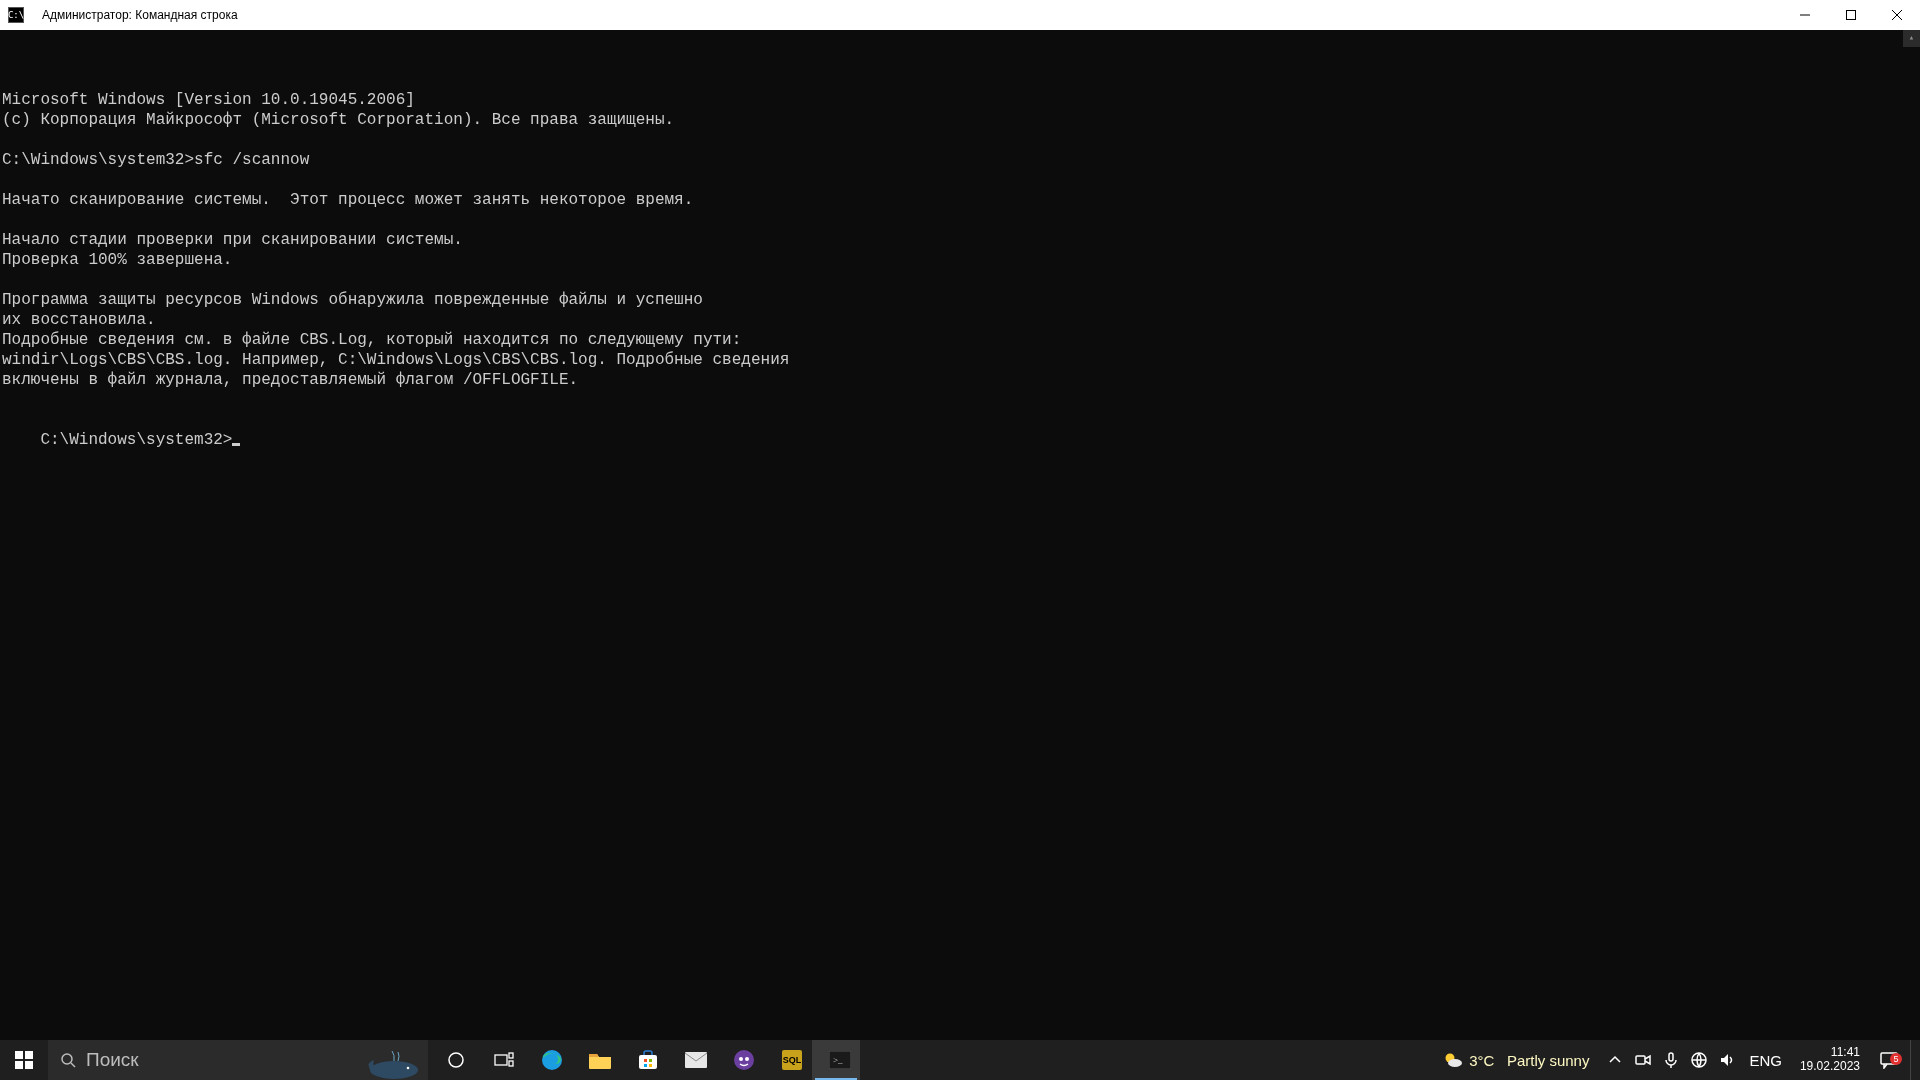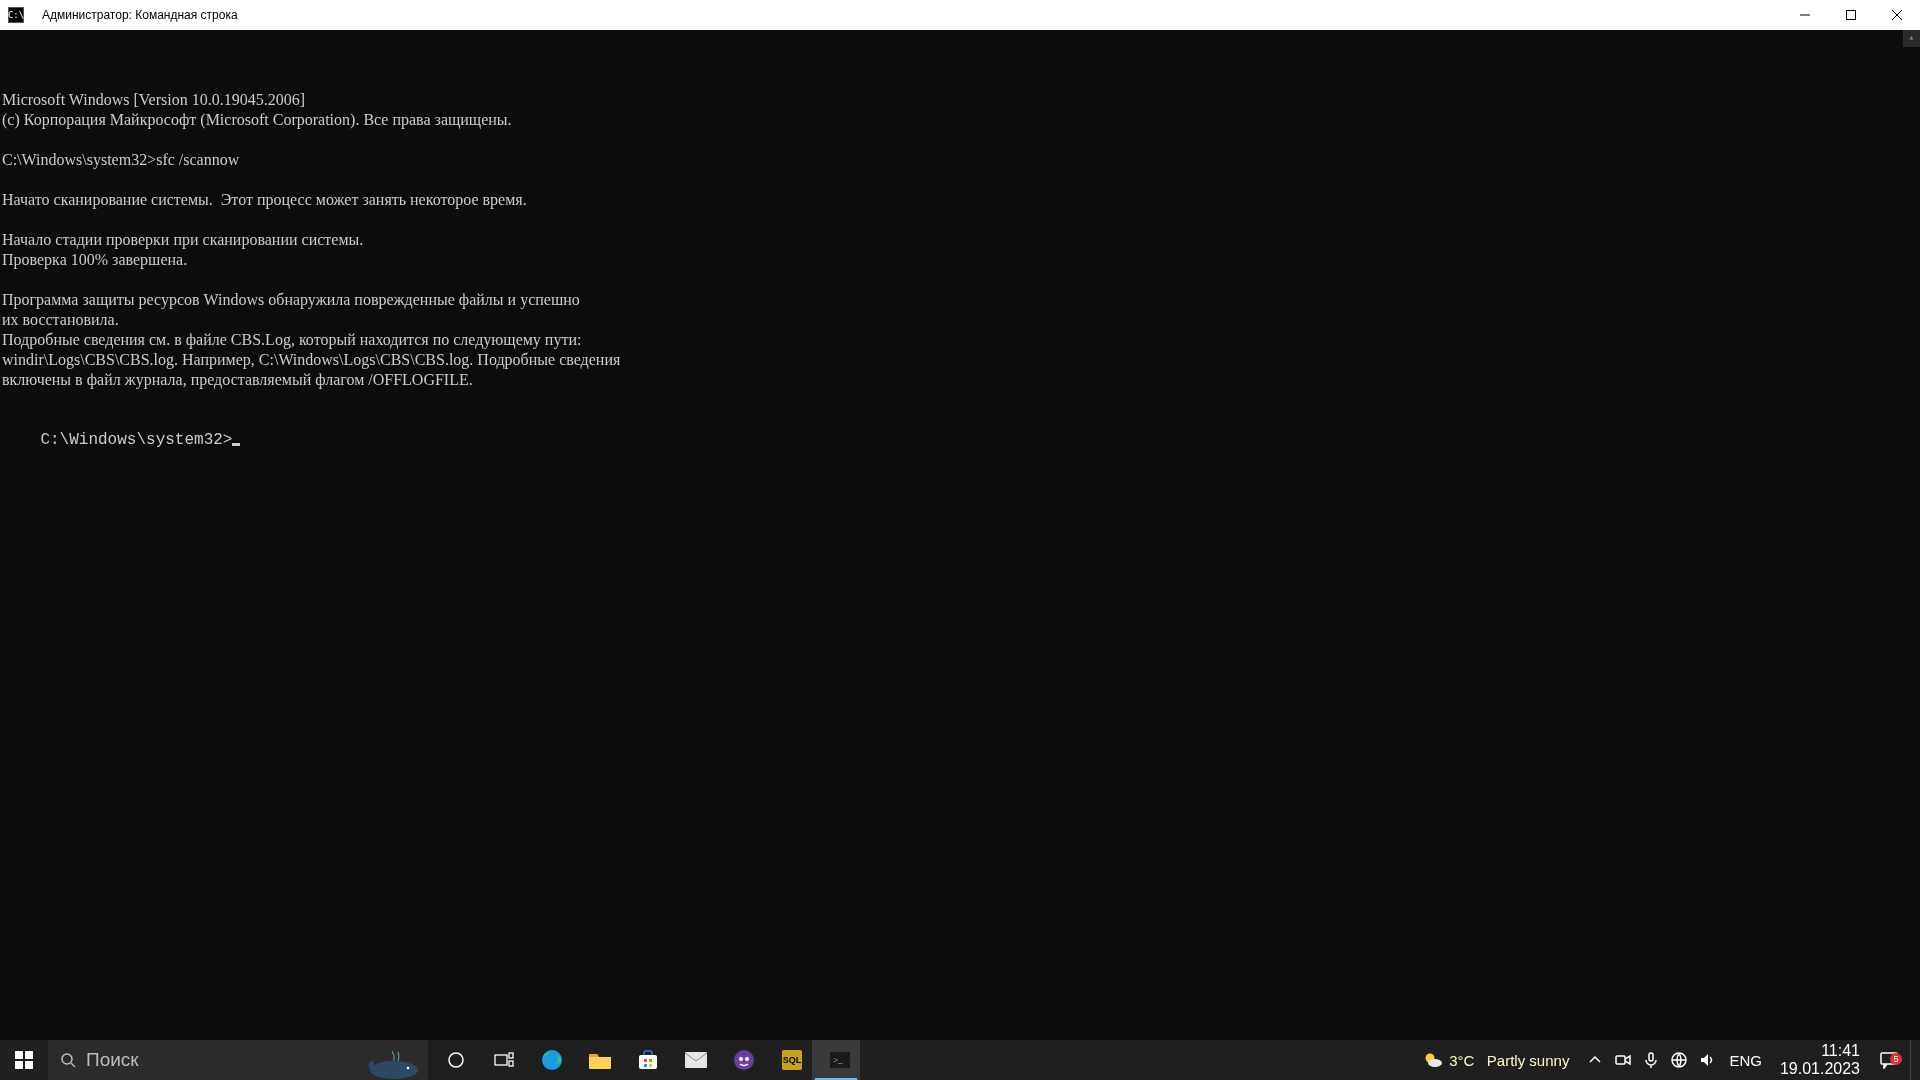--- a/index.html
+++ b/index.html
@@ -57,21 +57,21 @@
     flex: 1 1 auto;
     background: #0c0c0c;
     color: #cccccc;
     font-family: Consolas, "Courier New", monospace;
     font-size: 16px;
     line-height: 1.25;
     padding: 0 2px;
     white-space: pre;
     position: relative;
   }
-  .terminal .line { white-space: pre; font-family: Liberation Serif, serif; }
+  .terminal .line { white-space: pre; }
   .cursor {
     display: inline-block;
     width: 8px; height: 3px;
     background: #cccccc;
     vertical-align: baseline;
     margin-left: 0px;
     animation: blink 1s steps(1) infinite;
     position: relative;
     top: 2px;
   }
@@ -155,21 +155,21 @@
   .weather-text { font-size: 15px; color:#fef9c3; white-space:nowrap; }
   .tray-ic {
     width: 24px; height: 40px;
     display: flex; align-items: center; justify-content: center;
   }
   .tray-ic svg { width:16px; height:16px; stroke:#fff; fill:none; stroke-width:1.5; }
   .lang { font-size: 15px; padding: 0 6px; display:flex; align-items:center; }
   .clock {
     display:flex; flex-direction:column;
     align-items:flex-end; justify-content:center;
-    font-size: 16px; line-height:1.15;
+    font-size: 12px; line-height:1.15;
     padding: 0 8px;
   }
   .action-center {
     width: 34px; display:flex; align-items:center; justify-content:center;
     position: relative;
   }
   .action-center svg { width:18px; height:18px; stroke:#fff; fill:none; stroke-width:1.5; }
   .badge {
     position:absolute; right:4px; bottom:4px;
     background:#e03030; color:#fff;
@@ -369,21 +369,21 @@
     </div>
     <div class="tray-ic">
       <svg viewBox="0 0 16 16">
           <path d="M2 6 h3 l4 -4 v12 l-4 -4 h-3 z" fill="#fff" stroke="none"></path>
           <path d="M11 5 q3 3 0 6"></path>
         </svg>
     </div>
     <div class="lang">ENG</div>
     <div class="clock">
       <span>11:41</span>
-      <span>19.01.2023</span>
+      <span>19.02.2023</span>
     </div>
     <div class="action-center">
       <svg viewBox="0 0 18 18">
           <rect x="1" y="2" width="16" height="11" rx="1"></rect>
           <path d="M7 13 l-3 4 v-4"></path>
         </svg>
       <span class="badge">5</span>
     </div>
     <div class="show-desktop"></div>
   </div>

